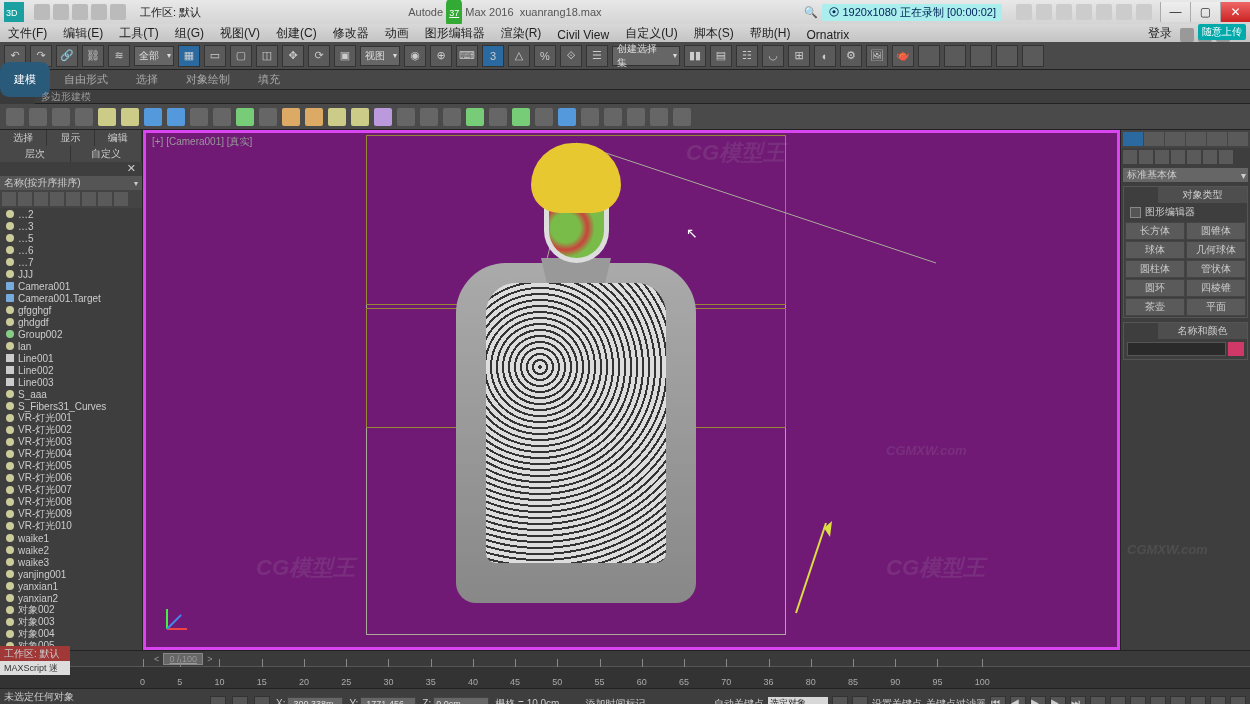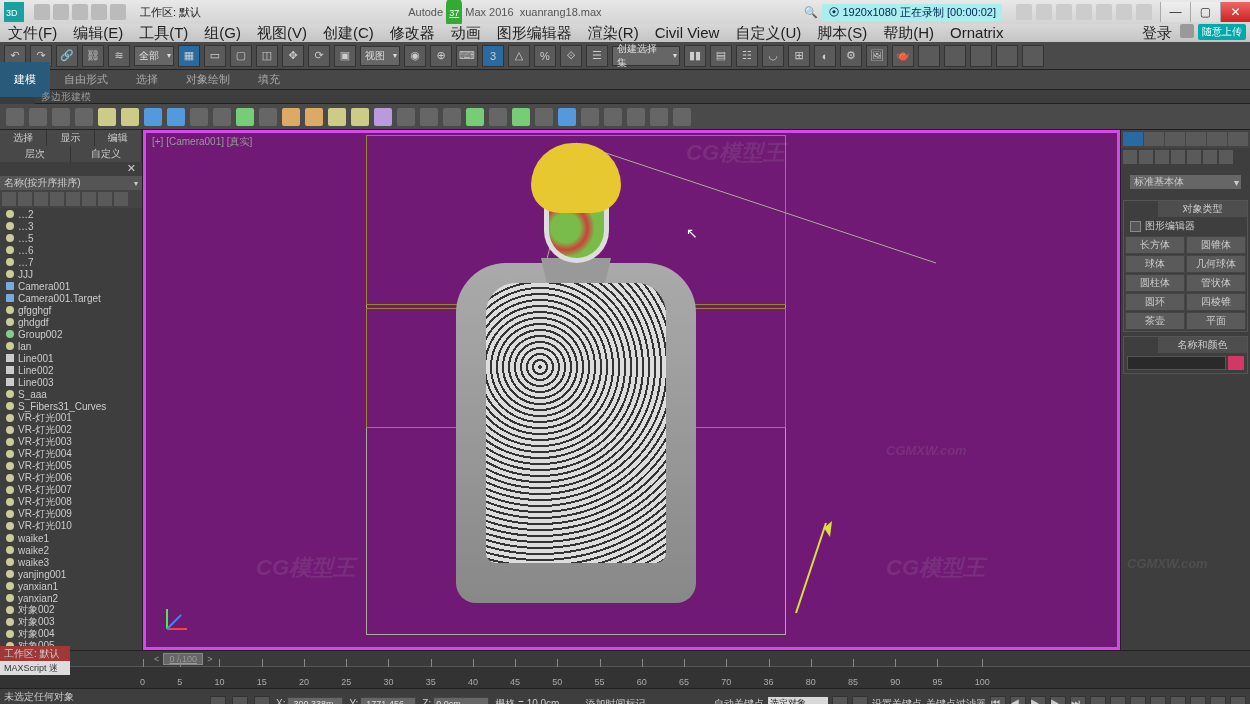--- a/index.html
+++ b/index.html
@@ -9,33 +9,33 @@
 .titlebar .qat { display:flex; gap:3px; padding:0 6px; }
 .titlebar .qat span { width:16px; height:16px; background:#bbb; border-radius:2px; }
 .titlebar .ws { padding:0 8px; color:#222; }
 .titlebar .center { flex:1; text-align:center; color:#555; }
 .titlebar .rec { background:#aee; padding:1px 6px; border-radius:2px; margin-right:6px; color:#025; }
 .titlebar .ricons { display:flex; gap:4px; padding:0 8px; }
 .titlebar .ricons span { width:16px; height:16px; background:#ccc; border-radius:2px; }
 .winbtns { display:flex; }
 .winbtns div { width:30px; height:20px; display:flex; align-items:center; justify-content:center; border-left:1px solid #aaa; background:linear-gradient(#eee,#ddd); font-size:12px; }
 .winbtns .close { background:linear-gradient(#e66,#c22); color:#fff; }
-.menubar { height:18px; background:linear-gradient(#d8d8d8,#c4c4c4); display:flex; align-items:flex-start; font-size:15px; color:#222; position:relative; }
+.menubar { height:18px; background:linear-gradient(#d8d8d8,#c4c4c4); display:flex; align-items:flex-end; font-size:12px; color:#222; position:relative; }
 .menubar span { padding:0 8px; }
 .menubar .sign { position:absolute; right:70px; }
 .menubar .help { position:absolute; right:12px; display:flex; gap:4px; }
 .menubar .help i { width:14px; height:14px; background:#999; border-radius:2px; display:inline-block; }
 .cyanbtn { position:absolute; right:4px; top:24px; background:#0aa; color:#fff; font-size:10px; padding:1px 4px; border-radius:2px; }
 .toolbar { height:28px; background:#4a4a4a; display:flex; align-items:center; padding:0 4px; gap:4px; border-bottom:1px solid #222; }
 .tbtn { width:22px; height:22px; background:#5a5a5a; border:1px solid #333; display:inline-flex; align-items:center; justify-content:center; font-size:11px; }
 .tbtn.blue { background:#2a6aa0; }
 .dropdown { height:20px; background:#666; border:1px solid #333; font-size:10px; padding:0 14px 0 4px; display:inline-flex; align-items:center; position:relative; color:#ddd; }
 .dropdown::after { content:"▾"; position:absolute; right:2px; font-size:8px; }
 .ribbon { height:20px; background:#474747; display:flex; align-items:center; font-size:11px; border-bottom:1px solid #222; }
-.ribbon span { padding:10px 14px; color:#aaa; }
+.ribbon span { padding:10px 14px; color:#aaa;border-radius:9px; }
 .ribbon span.active { background:#2a5a7a; color:#fff; }
 .subrib { height:14px; background:#3e3e3e; font-size:10px; padding:0 6px; color:#999; border-bottom:1px solid #222;margin-left:35px; }
 .iconrow { height:26px; background:#4a4a4a; display:flex; align-items:center; padding:0 6px; gap:5px; border-bottom:1px solid #222; }
 .ico { width:18px; height:18px; background:#666; border-radius:2px; }
 .ico.y { background:#cc8; }
 .ico.b { background:#59d; }
 .ico.g { background:#7c7; }
 .ico.o { background:#da6; }
 .ico.p { background:#b9d; }
 .mainarea { display:flex; height:520px; background:#3a3a3a; }
@@ -72,21 +72,21 @@
 .triad .y { background:#4e4; }
 .triad .z { background:#48e; transform:rotate(45deg); transform-origin:bottom; }
 .cursor { position:absolute; left:540px; top:92px; font-size:14px; color:#fff; pointer-events:none; }
 .watermark { position:absolute; color:rgba(200,200,200,0.12); font-size:22px; font-weight:bold; font-style:italic; pointer-events:none; }
 .rightpanel { width:130px; background:#3e3e3e; border-left:1px solid #222; display:flex; flex-direction:column; }
 .rp-tabs { display:flex; height:18px; background:#444; gap:1px; padding:2px; }
 .rp-tabs i { flex:1; height:14px; background:#5a5a5a; }
 .rp-tabs i.active { background:#2a6aa0; }
 .rp-row2 { display:flex; gap:2px; padding:2px; }
 .rp-row2 i { width:14px; height:14px; background:#5a5a5a; }
-.rp-drop { margin:9px; height:14px; background:#666; font-size:10px; padding:0 4px; display:flex; align-items:center; position:relative; }
+.rp-drop { margin:2px; height:14px; background:#666; font-size:10px; padding:0 4px; display:flex; align-items:center; position:relative; }
 .rp-drop::after { content:"▾"; position:absolute; right:2px; }
 .rp-section { margin:2px; border:1px solid #555; }
 .rp-section h6 { background:#4e4e4e; font-size:10px; text-align:center; font-weight:normal; padding:1px 0;margin-left:34px; }
 .rp-check { font-size:10px; padding:2px 6px; display:flex; align-items:center; gap:4px; }
 .rp-check::before { content:""; width:9px; height:9px; border:1px solid #888; background:#555; }
 .btn-grid { display:grid; grid-template-columns:1fr 1fr; gap:1px; padding:1px; }
 .btn-grid div { background:#5a5a5a; font-size:10px; text-align:center; padding:1px 0; border:1px solid #444; }
 .rp-colorrow { display:flex; padding:3px; gap:2px; align-items:center; }
 .rp-colorrow .fld { flex:1; height:14px; background:#2a2a2a; border:1px solid #555; }
 .rp-colorrow .sw { width:16px; height:14px; background:#d03868; }

